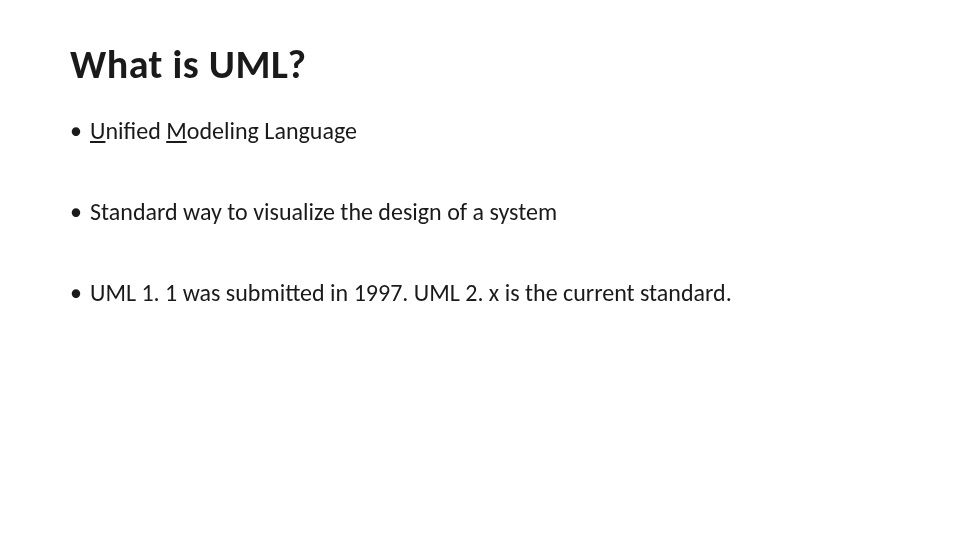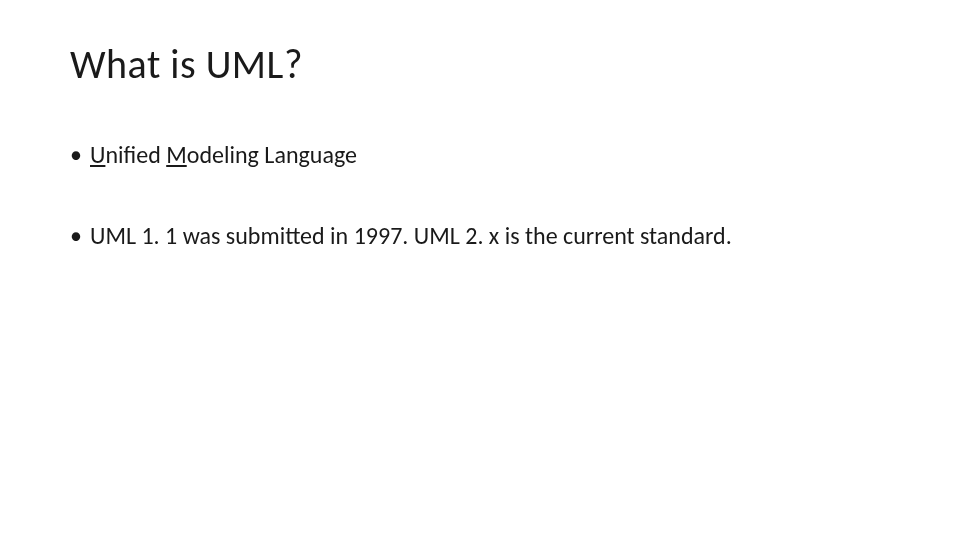--- a/index.html
+++ b/index.html
@@ -11,23 +11,23 @@
       width: 960px;
       height: 540px;
       background: #ffffff;
       font-family: Calibri, "Segoe UI", sans-serif;
       color: #000000;
       padding: 40px 70px;
       overflow: hidden;
     }
     .slide-title {
       font-size: 40px;
-      font-weight: 400;
+      font-weight: 700;
       color: #1a1a1a;
-      margin-bottom: 50px;
+      margin-bottom: 26px;
       letter-spacing: 0.5px;
     }
     .bullet-list {
       list-style: none;
     }
     .bullet-item {
       font-size: 24px;
       color: #1a1a1a;
       margin-bottom: 50px;
       position: relative;
@@ -46,14 +46,15 @@
   </style>
 </head>
 <body>
 
 <h1 class="slide-title">What is UML?</h1>
 
 <ul class="bullet-list">
   <li class="bullet-item">
     <span class="underline">U</span><span>nified </span><span class="underline">M</span><span>odeling Language</span>
   </li>
+  <li class="bullet-item">Standard way to visualize the design of a system</li>
   <li class="bullet-item">UML 1. 1 was submitted in 1997. UML 2. x is the current standard.</li>
 </ul>
 
 </body></html>

